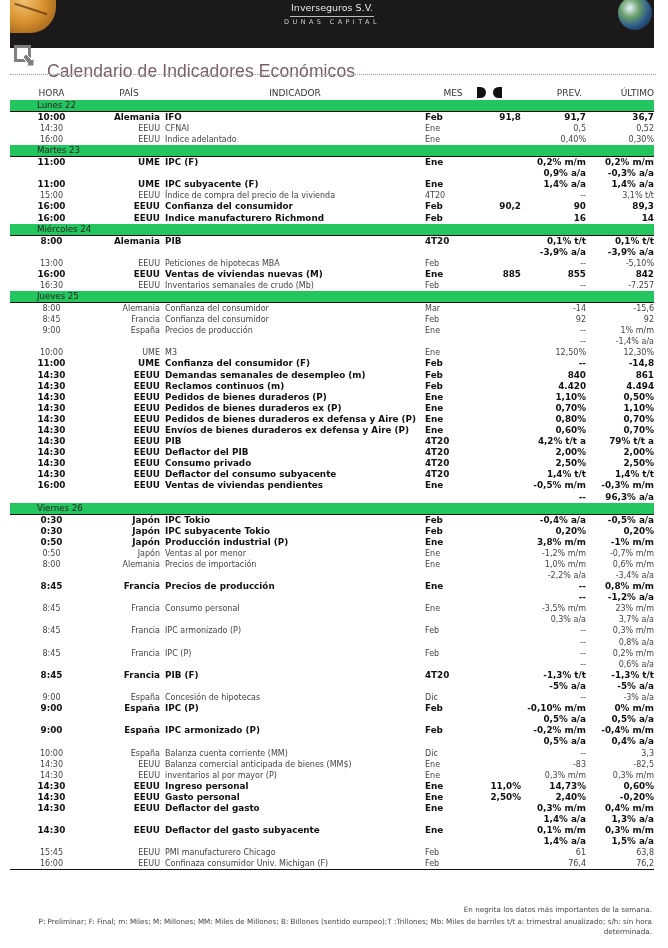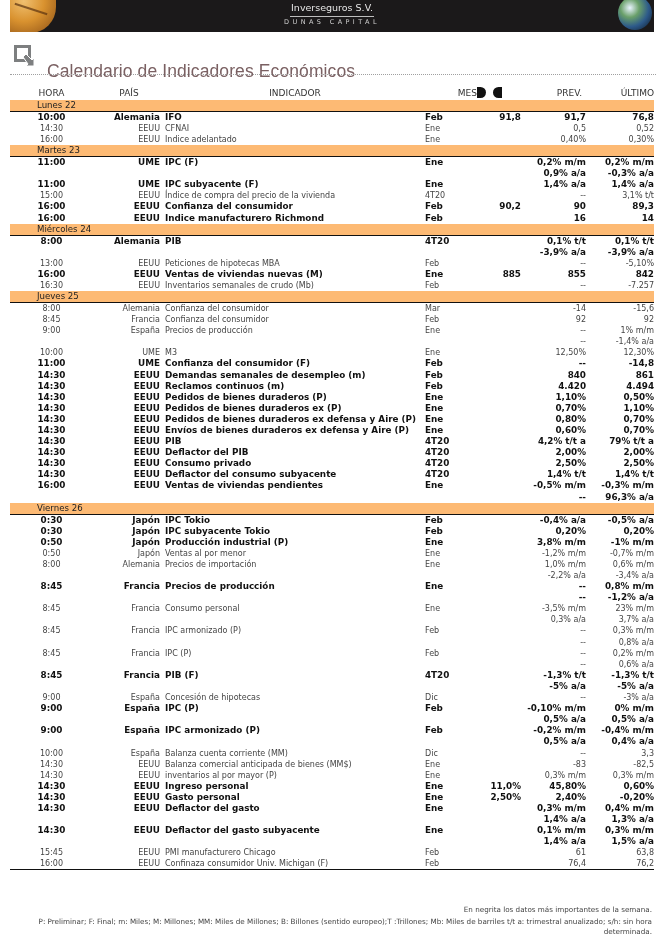--- a/index.html
+++ b/index.html
@@ -1,19 +1,19 @@
 <!DOCTYPE html>
 <html><head>
 <meta charset="utf-8">
 <style>
   * { box-sizing: border-box; margin: 0; padding: 0; }
   html, body { width: 668px; height: 948px; background: #ffffff; overflow: hidden; }
   body { font-family: "DejaVu Sans", "Liberation Sans", sans-serif; color: #1a1a1a; position: relative; }
 
-  .banner { position: absolute; left: 10px; top: 0; width: 644px; height: 32px; background: #1b191a; overflow: hidden; }
+  .banner { position: absolute; left: 10px; top: 0; width: 644px; height: 48px; background: #1b191a; overflow: hidden; }
   .banner .dune { position: absolute; left: 0; top: -20px; width: 46px; height: 53px; border-radius: 0 0 26px 0;
     background: radial-gradient(ellipse at 30% 40%, #f0c070 0%, #d9922f 45%, #8a4e15 100%); }
   .banner .dune::after { content: ""; position: absolute; left: 4px; top: 28px; width: 34px; height: 2px; background: #5a3210; transform: rotate(18deg); opacity: .7; }
   .banner .globe { position: absolute; right: 2px; top: -4px; width: 34px; height: 34px; border-radius: 50%;
     background: radial-gradient(circle at 35% 35%, #e9f3ff 0%, #6aa06a 30%, #2d5a8a 60%, #0a1420 100%); }
   .banner .brand { position: absolute; left: 0; right: 0; top: 2px; text-align: center; color: #e6e6e6; }
   .banner .brand .l1 { font-size: 9.5px; line-height: 12px; }
   .banner .brand .rule { width: 84px; height: 1px; background: #bdbdbd; margin: 2px auto 1px; }
   .banner .brand .l2 { font-size: 6.5px; letter-spacing: 3.4px; line-height: 9px; color: #cfcfcf; }
 
@@ -21,21 +21,21 @@
   .title-icon { width: 22px; height: 22px; position: relative; margin-right: 11px; }
   .title-icon .box { position: absolute; left: 0; top: 0; width: 17px; height: 17px; border: 3px solid #7d7f80; background: #fff; }
   .title-icon .arrow { position: absolute; left: 8px; top: 8px; width: 14px; height: 14px; }
   .title-text { font-size: 17.5px; color: #7a6062; font-family: "Liberation Sans", sans-serif; letter-spacing: 0.1px; margin-top: 31px; }
   .dotted { position: absolute; left: 10px; top: 74px; width: 646px; border-top: 1.5px dotted #a0a0a0; }
 
   table { position: absolute; left: 10px; top: 85px; width: 644px; border-collapse: collapse; table-layout: fixed; }
   th { font-weight: normal; font-size: 9px; color: #333; height: 15px; vertical-align: middle; }
   td { font-size: 8px; height: 11.1px; line-height: 11px; padding: 0; white-space: nowrap; vertical-align: top; color: #444; }
   tr.b td { font-weight: bold; font-size: 8.8px; color: #111; }
-  tr.day td { background: #fdba74; color: #222; font-size: 8.6px; border-bottom: 1.5px solid #111; padding-left: 27px; }
+  tr.day td { background: #22c55e; color: #222; font-size: 8.6px; border-bottom: 1.5px solid #111; padding-left: 27px; }
   tr.day td:first-child { padding-left: 27px; }
   td.c-hora { text-align: center; }
   td.c-pais { text-align: right; padding-right: 5px; }
   td.c-ind { text-align: left; }
   td.c-mes { text-align: left; padding-left: 0; }
   td.c-ant { text-align: right; padding-right: 4px; }
   td.c-prev { text-align: right; padding-right: 4px; }
   td.c-ult { text-align: right; padding-right: 0; }
   tr.last td { border-bottom: 1.2px solid #111; }
   .moon { display: inline-block; width: 9px; height: 11px; background: #111; vertical-align: middle; }
@@ -76,40 +76,40 @@
       <col style="width:52px">
     <col style="width:48px">
       <col style="width:65px">
       <col style="width:64px">
   </colgroup>
   <thead>
     <tr>
       <th>HORA</th>
       <th>PAÍS</th>
       <th>INDICADOR</th>
-      <th style="text-align:right;padding-left:4px">MES</th>
+      <th style="text-align:center;padding-left:4px">MES</th>
       <th style="text-align:left">
         <span class="moon r"></span><span class="moon l"></span>
       </th>
       <th style="text-align:right;padding-right:8px">PREV.</th>
       <th style="text-align:right">ÚLTIMO</th>
     </tr>
   </thead>
   <tbody id="tbody">
       <tr class="day">
         <td colspan="7">Lunes 22</td>
       </tr>
       <tr class="b">
         <td class="c-hora">10:00</td>
         <td class="c-pais">Alemania</td>
         <td class="c-ind">IFO</td>
         <td class="c-mes">Feb</td>
         <td class="c-ant">91,8</td>
         <td class="c-prev">91,7</td>
-        <td class="c-ult">76,8</td>
+        <td class="c-ult">36,7</td>
       </tr>
       <tr class="">
         <td class="c-hora">14:30</td>
         <td class="c-pais">EEUU</td>
         <td class="c-ind">CFNAI</td>
         <td class="c-mes">Ene</td>
         <td class="c-ant"></td>
         <td class="c-prev">0,5</td>
         <td class="c-ult">0,52</td>
       </tr>
@@ -610,21 +610,21 @@
         <td class="c-ant"></td>
         <td class="c-prev">0,3% m/m</td>
         <td class="c-ult">0,3% m/m</td>
       </tr>
       <tr class="b">
         <td class="c-hora">14:30</td>
         <td class="c-pais">EEUU</td>
         <td class="c-ind">Ingreso personal</td>
         <td class="c-mes">Ene</td>
         <td class="c-ant">11,0%</td>
-        <td class="c-prev">45,80%</td>
+        <td class="c-prev">14,73%</td>
         <td class="c-ult">0,60%</td>
       </tr>
       <tr class="b">
         <td class="c-hora">14:30</td>
         <td class="c-pais">EEUU</td>
         <td class="c-ind">Gasto personal</td>
         <td class="c-mes">Ene</td>
         <td class="c-ant">2,50%</td>
         <td class="c-prev">2,40%</td>
         <td class="c-ult">-0,20%</td>

